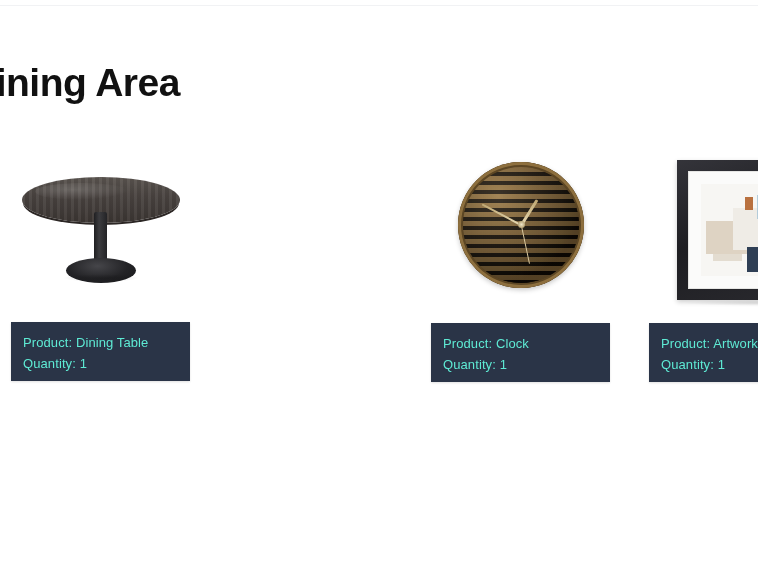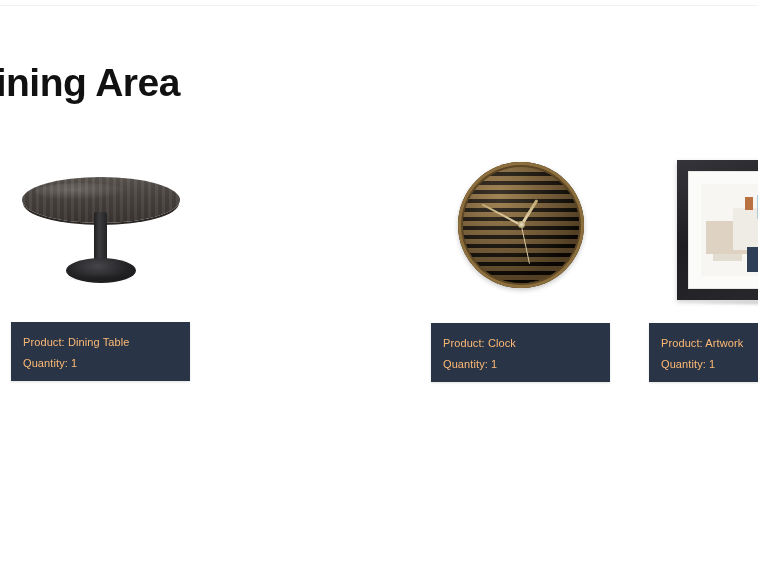--- a/index.html
+++ b/index.html
@@ -74,22 +74,22 @@
     width: 179px;
     height: 59px;
     background: #2a3447;
     padding: 10px 12px 0 12px;
     box-shadow: 0 1px 2px rgba(0,0,0,.12);
   }
   .card.c2 .label-plate,
   .card.c3 .label-plate { margin-top: 13px; }
 
   .label-line {
-    color: #fdba74;
-    font-size: 11px;
+    color: #5eead4;
+    font-size: 13px;
     line-height: 21px;
     white-space: nowrap;
     letter-spacing: .1px;
   }
 
   
   .tbl-top {
     position: absolute;
     left: 11px; top: 27px;
     width: 158px; height: 46px;

